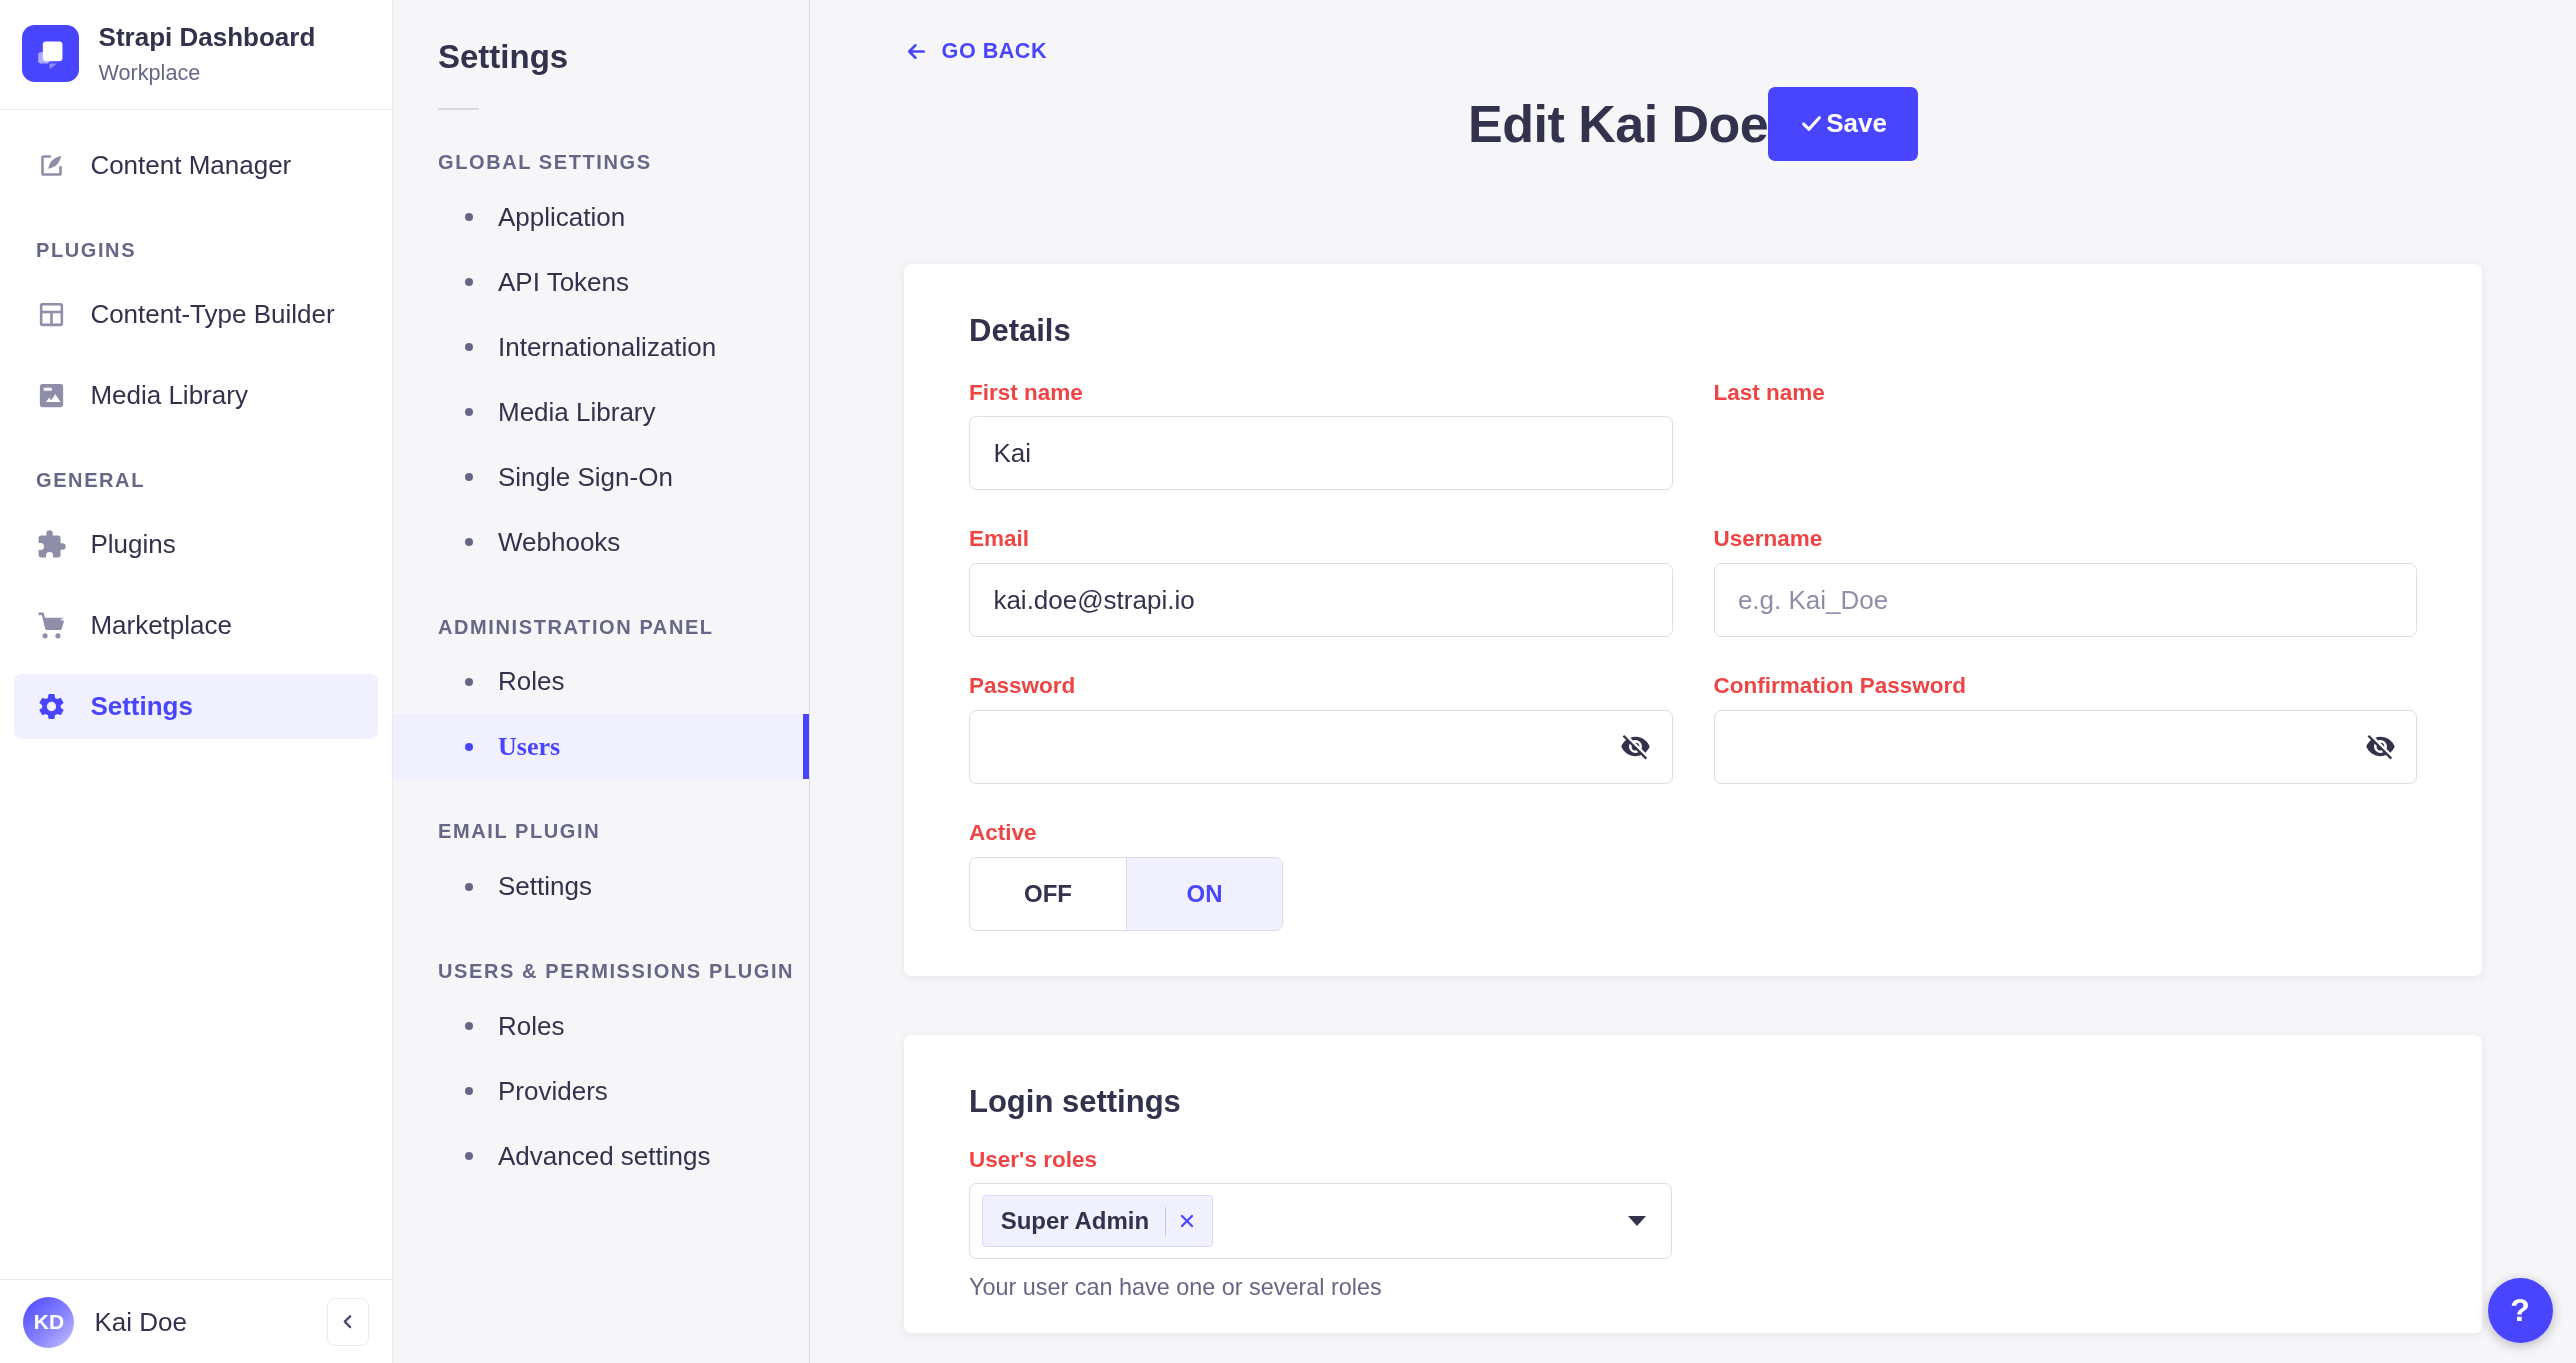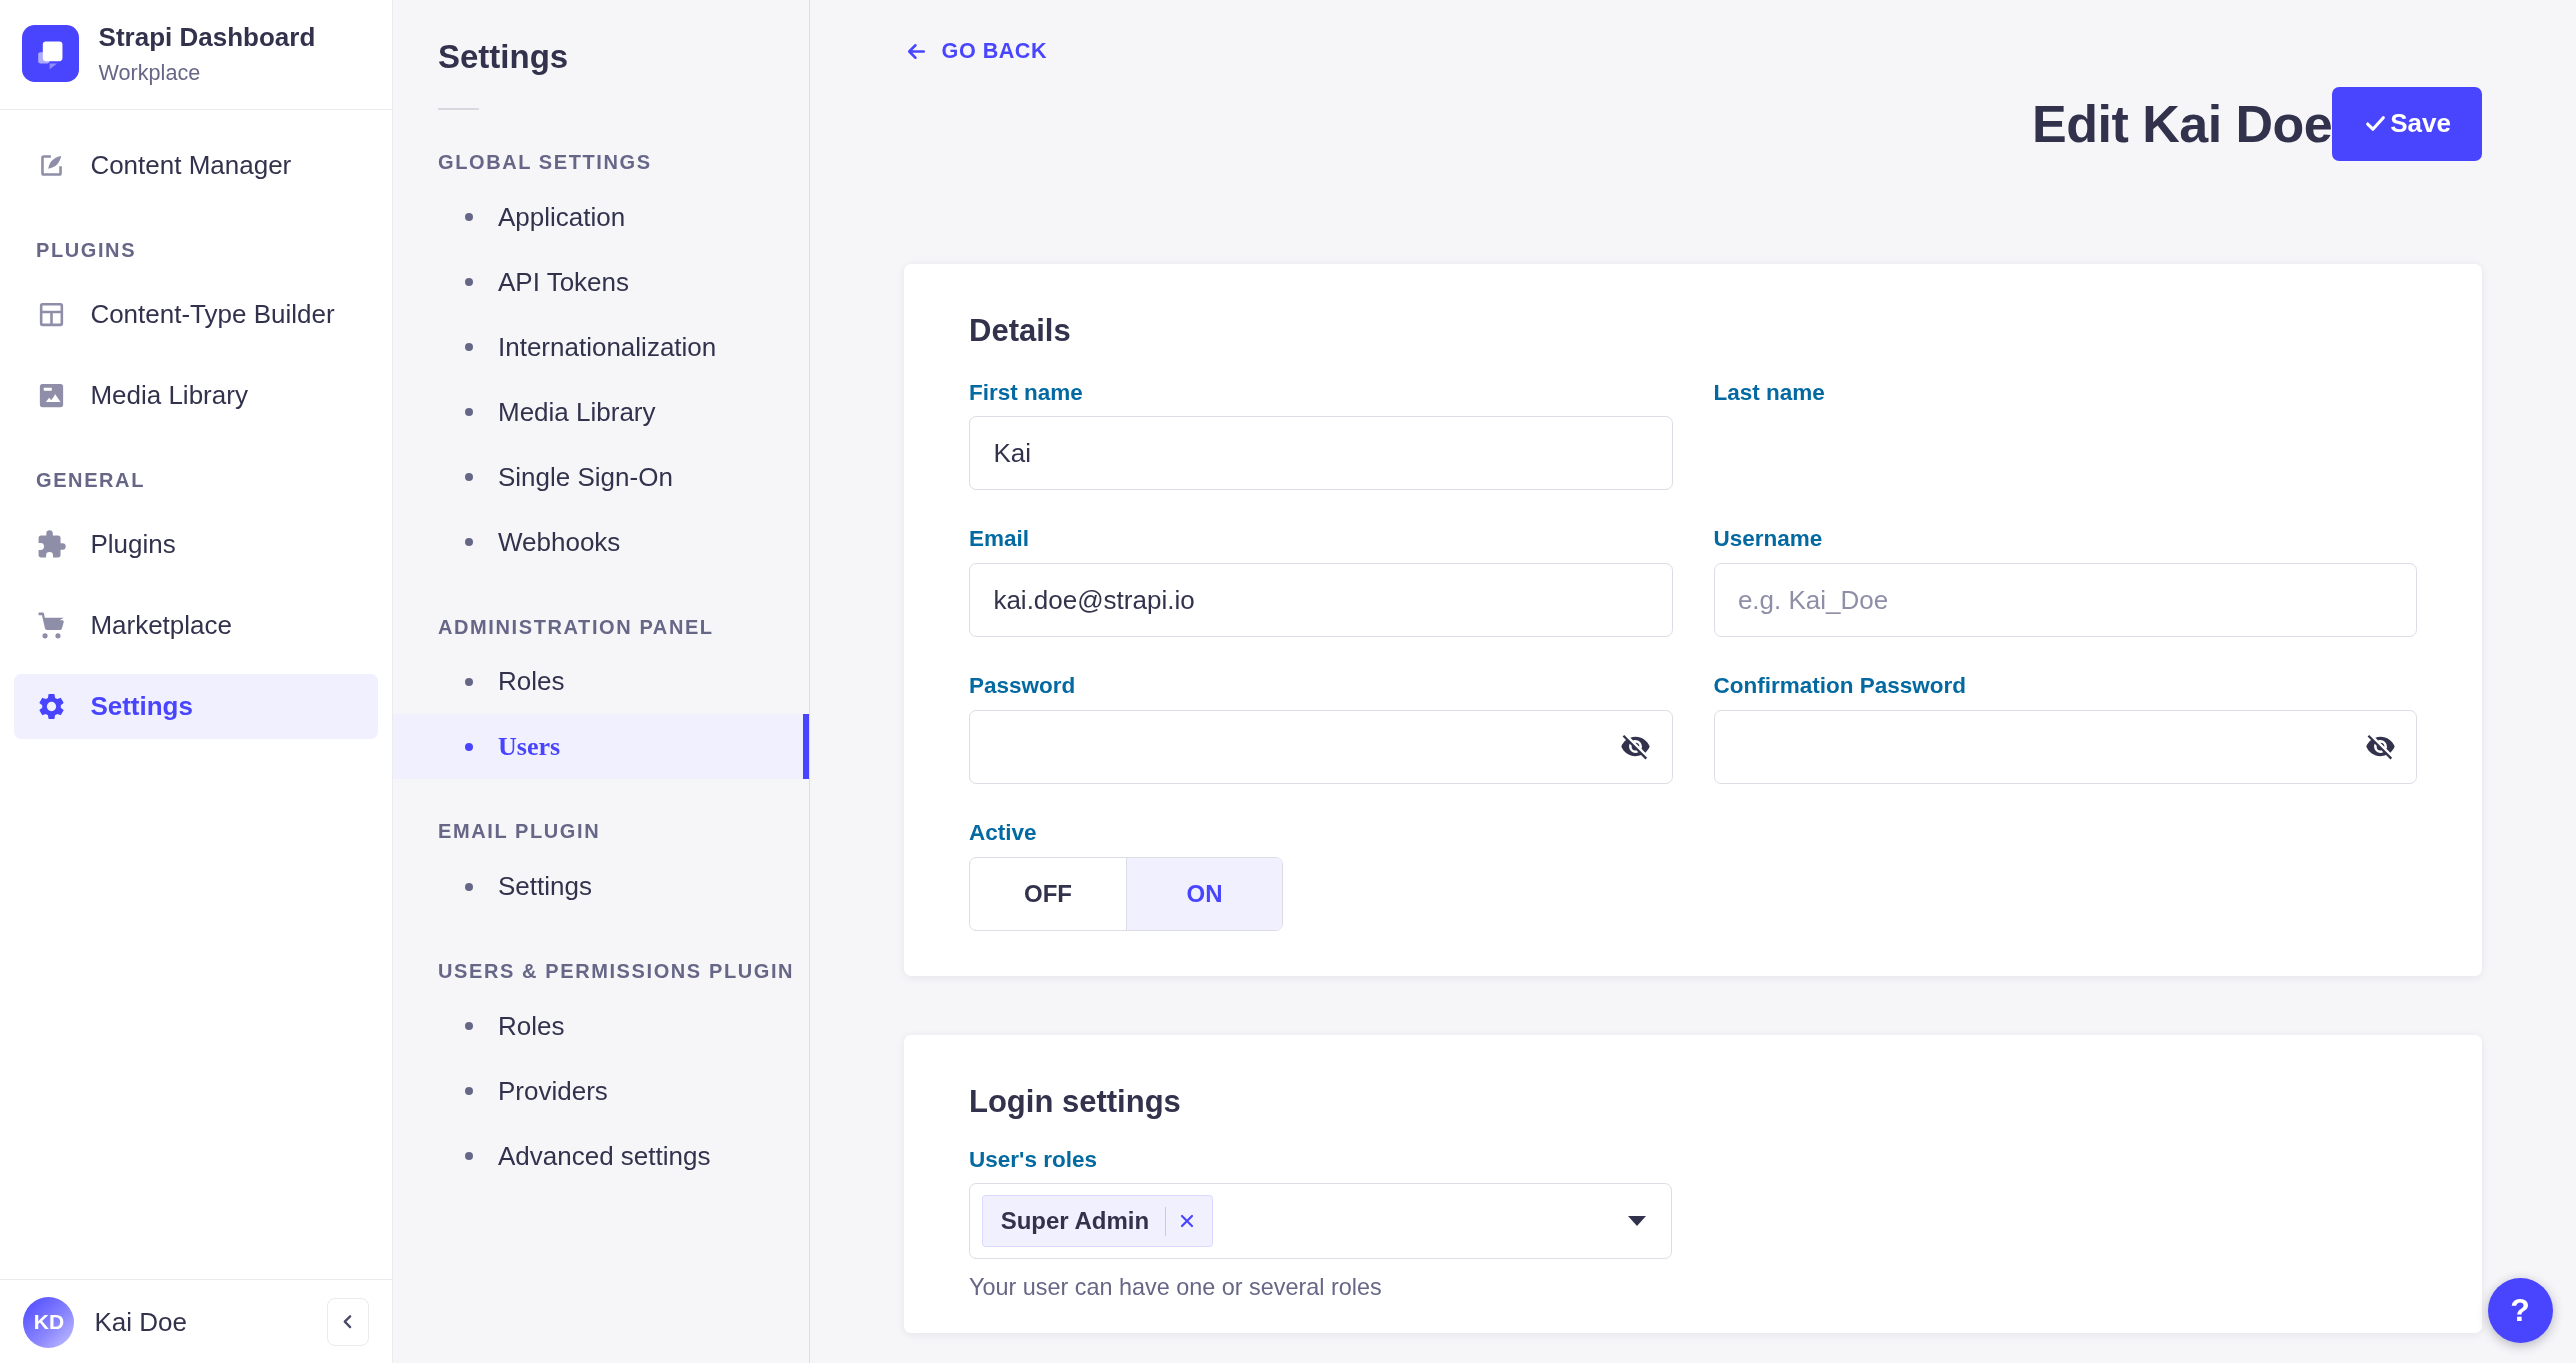--- a/index.html
+++ b/index.html
@@ -84,21 +84,21 @@
   .active-bar { position:absolute; right:0; top:0; width:6.3px; height:100%; background:#4945ff; }
 
   
   .main { flex:1; padding:38px 94px 0; }
   .back-link {
     display:inline-flex; align-items:center; gap:12.6px;
     color:#4945ff; font-size:21.6px; font-weight:700; letter-spacing:0.5px;
     text-decoration:none; cursor:pointer;
   }
   .back-link svg { width:25px; height:25px; }
-  .title-row { display:flex; justify-content:flex-end; align-items:center; margin-top:20px; }
+  .title-row { display:flex; justify-content:center; align-items:center; margin-top:20px; }
   .page-title { font-size:52px; font-weight:700; color:#32324d; letter-spacing:-0.5px; }
   .save-btn {
     display:inline-flex; align-items:center; gap:2px;
     height:74px; padding:0 31px; background:#4945ff; border:none;
     border-radius:7.2px; color:#fff; font-size:26px; font-weight:600;
     font-family:inherit; cursor:pointer;
   }
   .save-btn svg { width:25px; height:25px; }
 
   .card {
@@ -107,21 +107,21 @@
     padding:49px 65px 45px;
   }
   .card.details { margin-top:103px; }
   .card.login { margin-top:59px; padding-bottom:32px; }
   .card-heading { font-size:31px; font-weight:700; color:#32324d; }
 
   .form-grid {
     display:grid; grid-template-columns:1fr 1fr;
     column-gap:41px; row-gap:36px; margin-top:31px;
   }
-  .field-label { display:block; font-size:22.5px; font-weight:600; color:#0369a1; margin-bottom:10.8px; }
+  .field-label { display:block; font-size:22.5px; font-weight:600; color:#ef4444; margin-bottom:10.8px; }
   .input-wrap { position:relative; }
   input.text {
     width:100%; height:74px; border:0.9px solid #dcdce4; border-radius:7.2px;
     background:#fff; padding:0 23.4px; font-size:26px; color:#32324d;
     font-family:inherit; outline:none;
   }
   input.text::placeholder { color:#8e8ea9; }
   .eye-btn {
     position:absolute; right:20px; top:21px; width:34px; height:34px;
     background:none; border:none; cursor:pointer; color:#32324d; padding:0;

